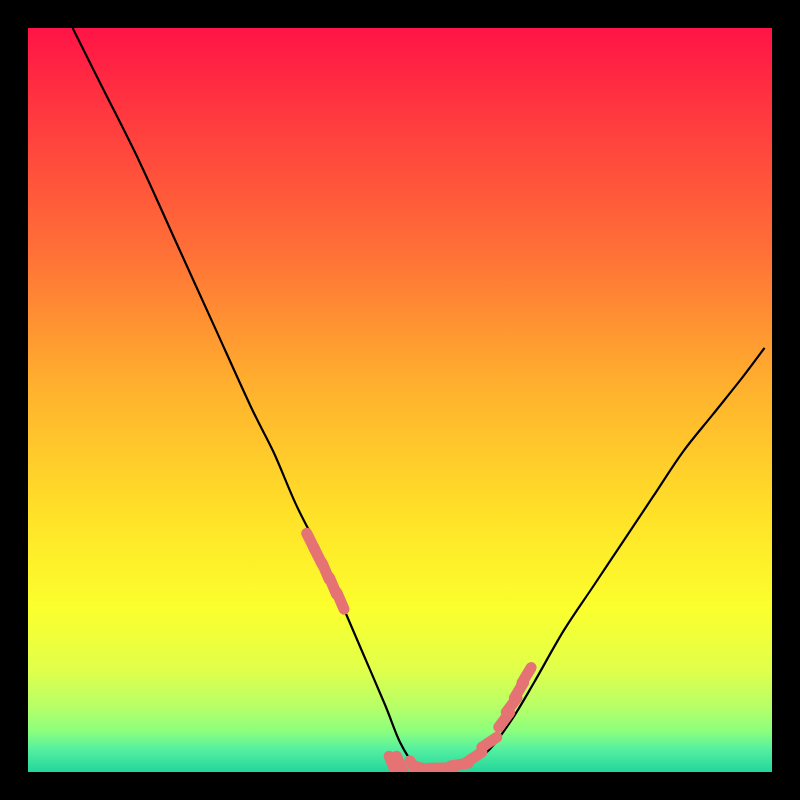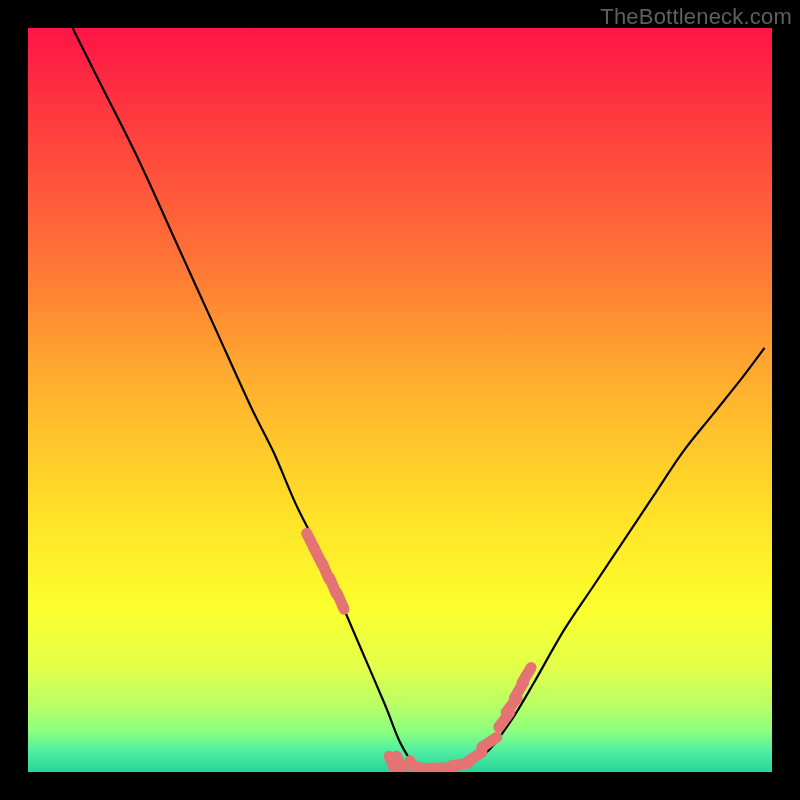--- a/index.html
+++ b/index.html
@@ -74,14 +74,13 @@
           <line x1="422.6424546855107" y1="738.0395908857482" x2="440.39754531448926" y2="735.0804091142517" stroke="#e57373" stroke-width="11" stroke-linecap="round"></line>
           <line x1="438.9115473509594" y1="734.112301766027" x2="453.8884526490406" y2="724.127698233973" stroke="#e57373" stroke-width="11" stroke-linecap="round"></line>
           <line x1="453.7915473509594" y1="719.232301766027" x2="468.76845264904057" y2="709.247698233973" stroke="#e57373" stroke-width="11" stroke-linecap="round"></line>
           <line x1="470.76" y1="699.12" x2="481.56000000000006" y2="684.7199999999999" stroke="#e57373" stroke-width="11" stroke-linecap="round"></line>
           <line x1="478.2" y1="684.24" x2="489.00000000000006" y2="669.8399999999999" stroke="#e57373" stroke-width="11" stroke-linecap="round"></line>
           <line x1="486.40953820115226" y1="669.8774363314128" x2="495.6704617988478" y2="654.4425636685871" stroke="#e57373" stroke-width="11" stroke-linecap="round"></line>
           <line x1="493.84953820115226" y1="654.9974363314128" x2="503.1104617988478" y2="639.5625636685871" stroke="#e57373" stroke-width="11" stroke-linecap="round"></line>
         </g>
     </svg>
   </div>
-  <div class="watermark">TheBottleneck.com</div>
 </div>
 
 </body></html>

